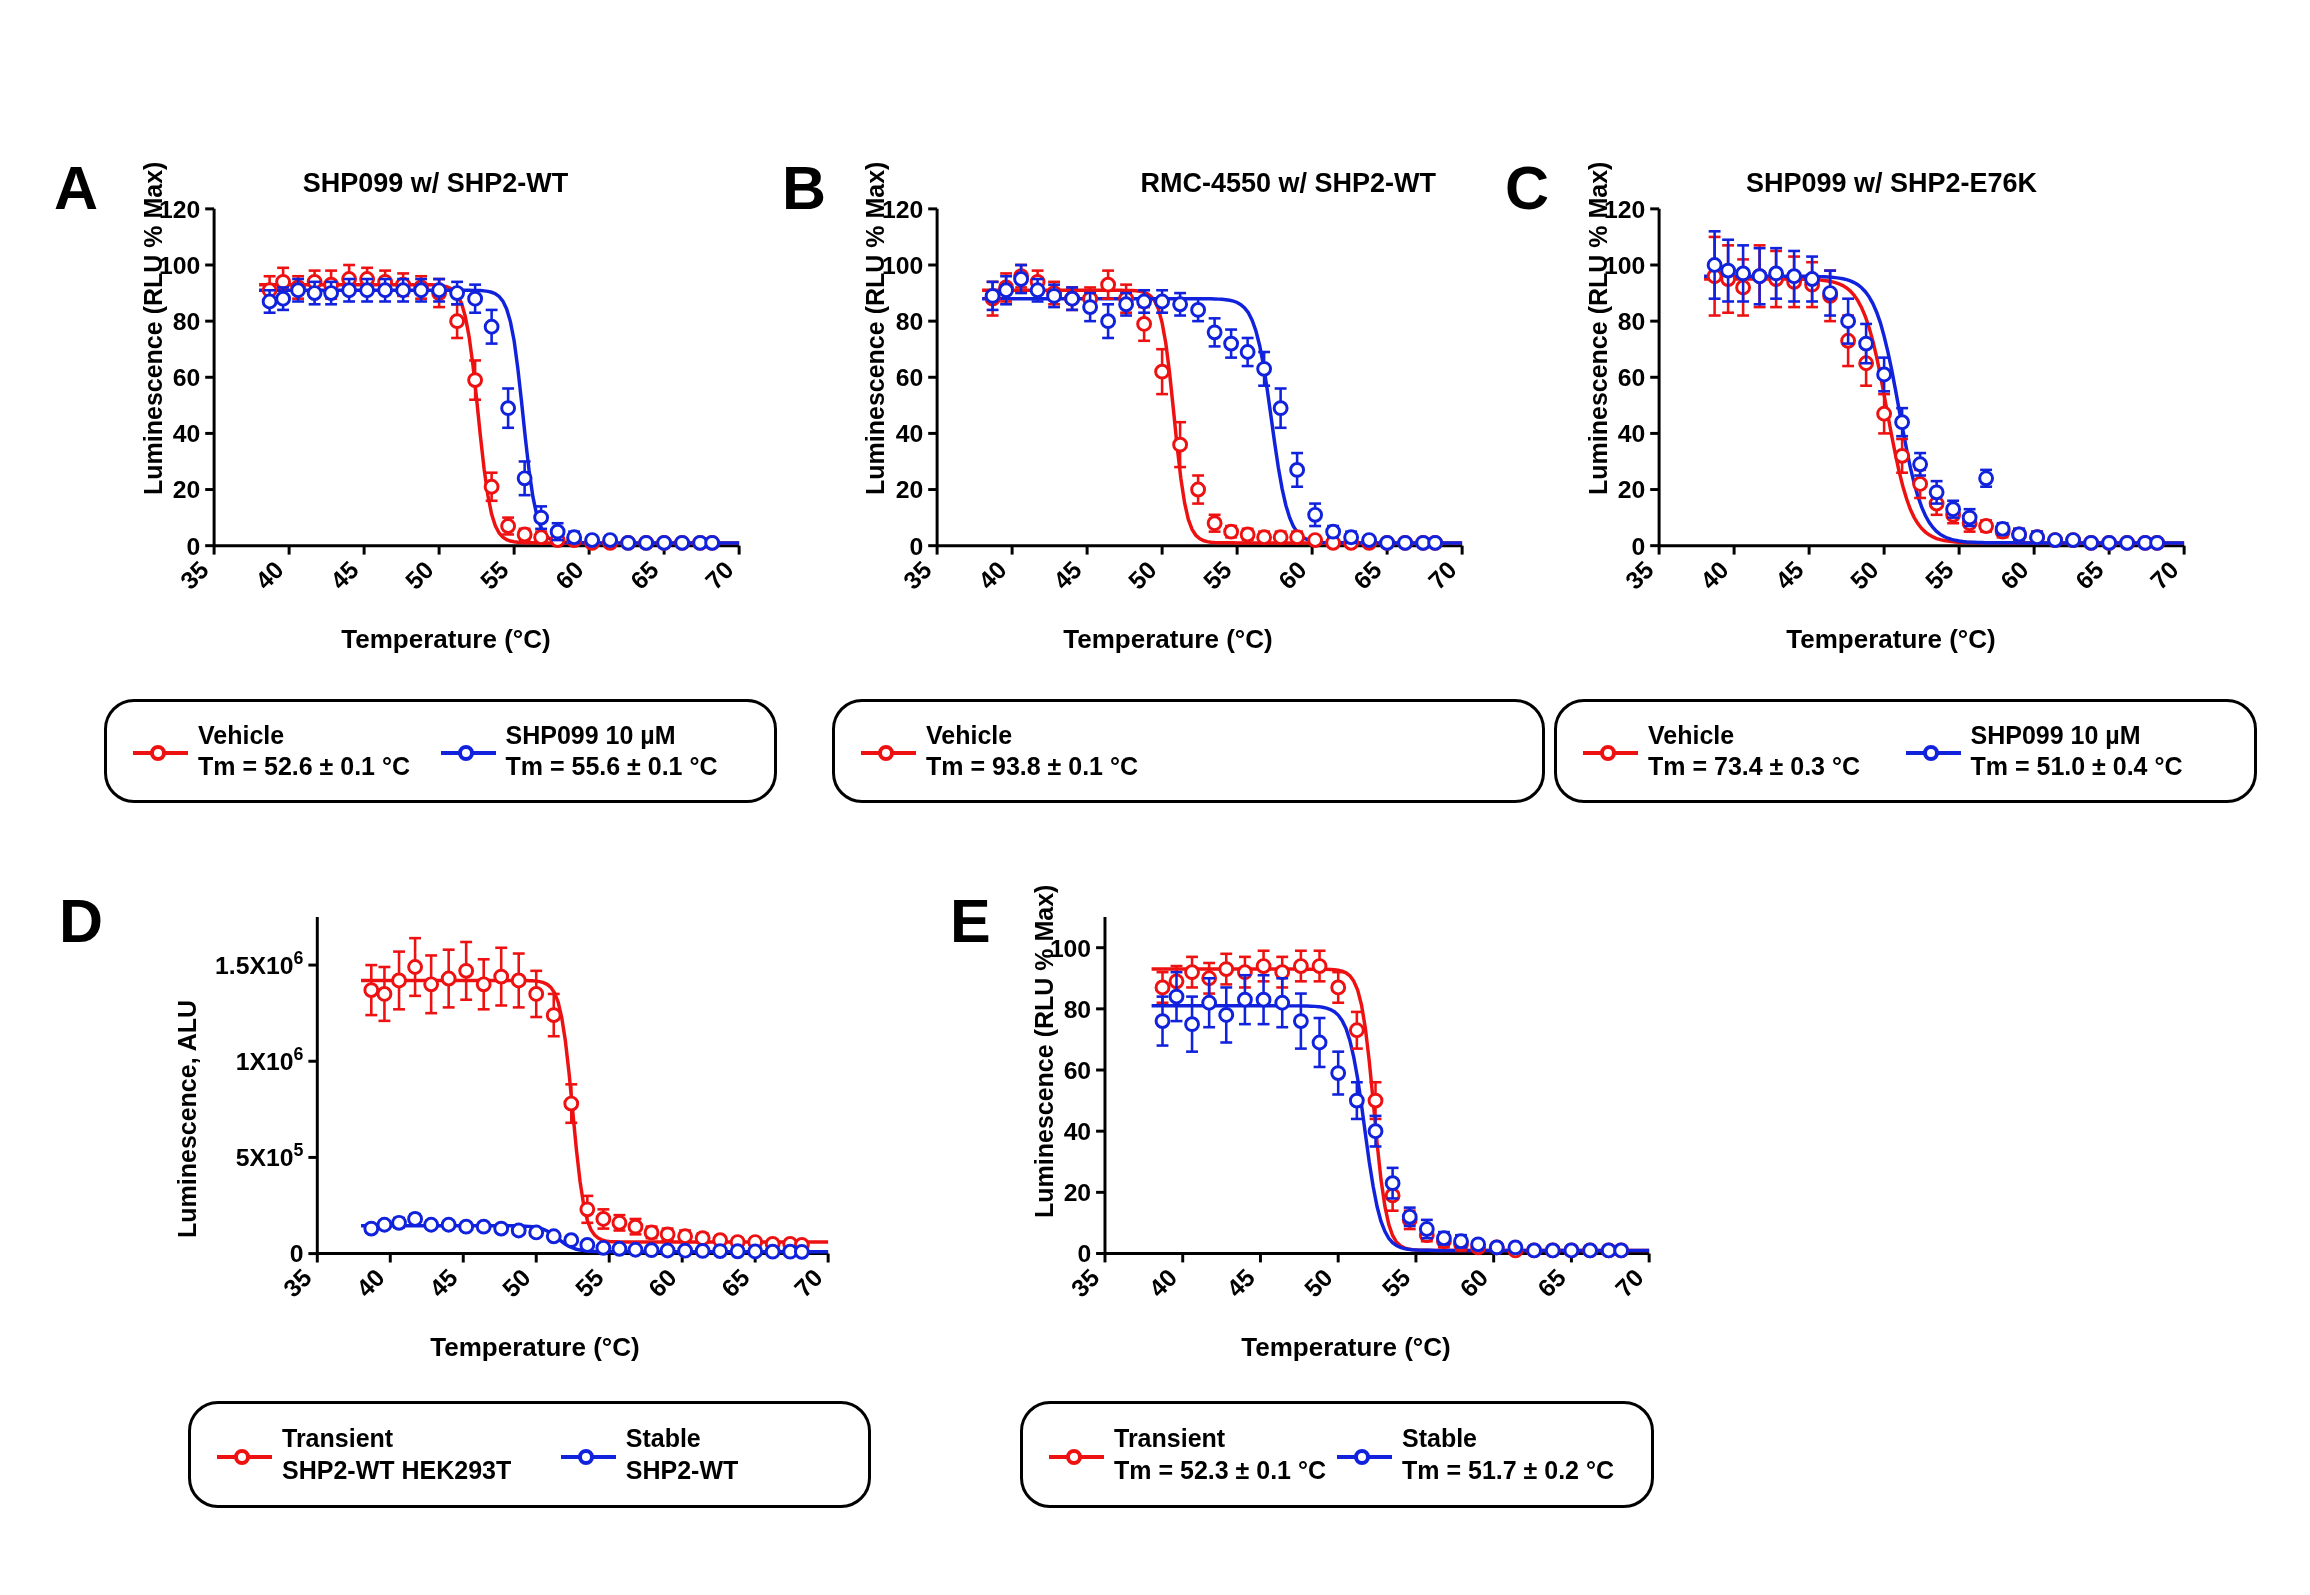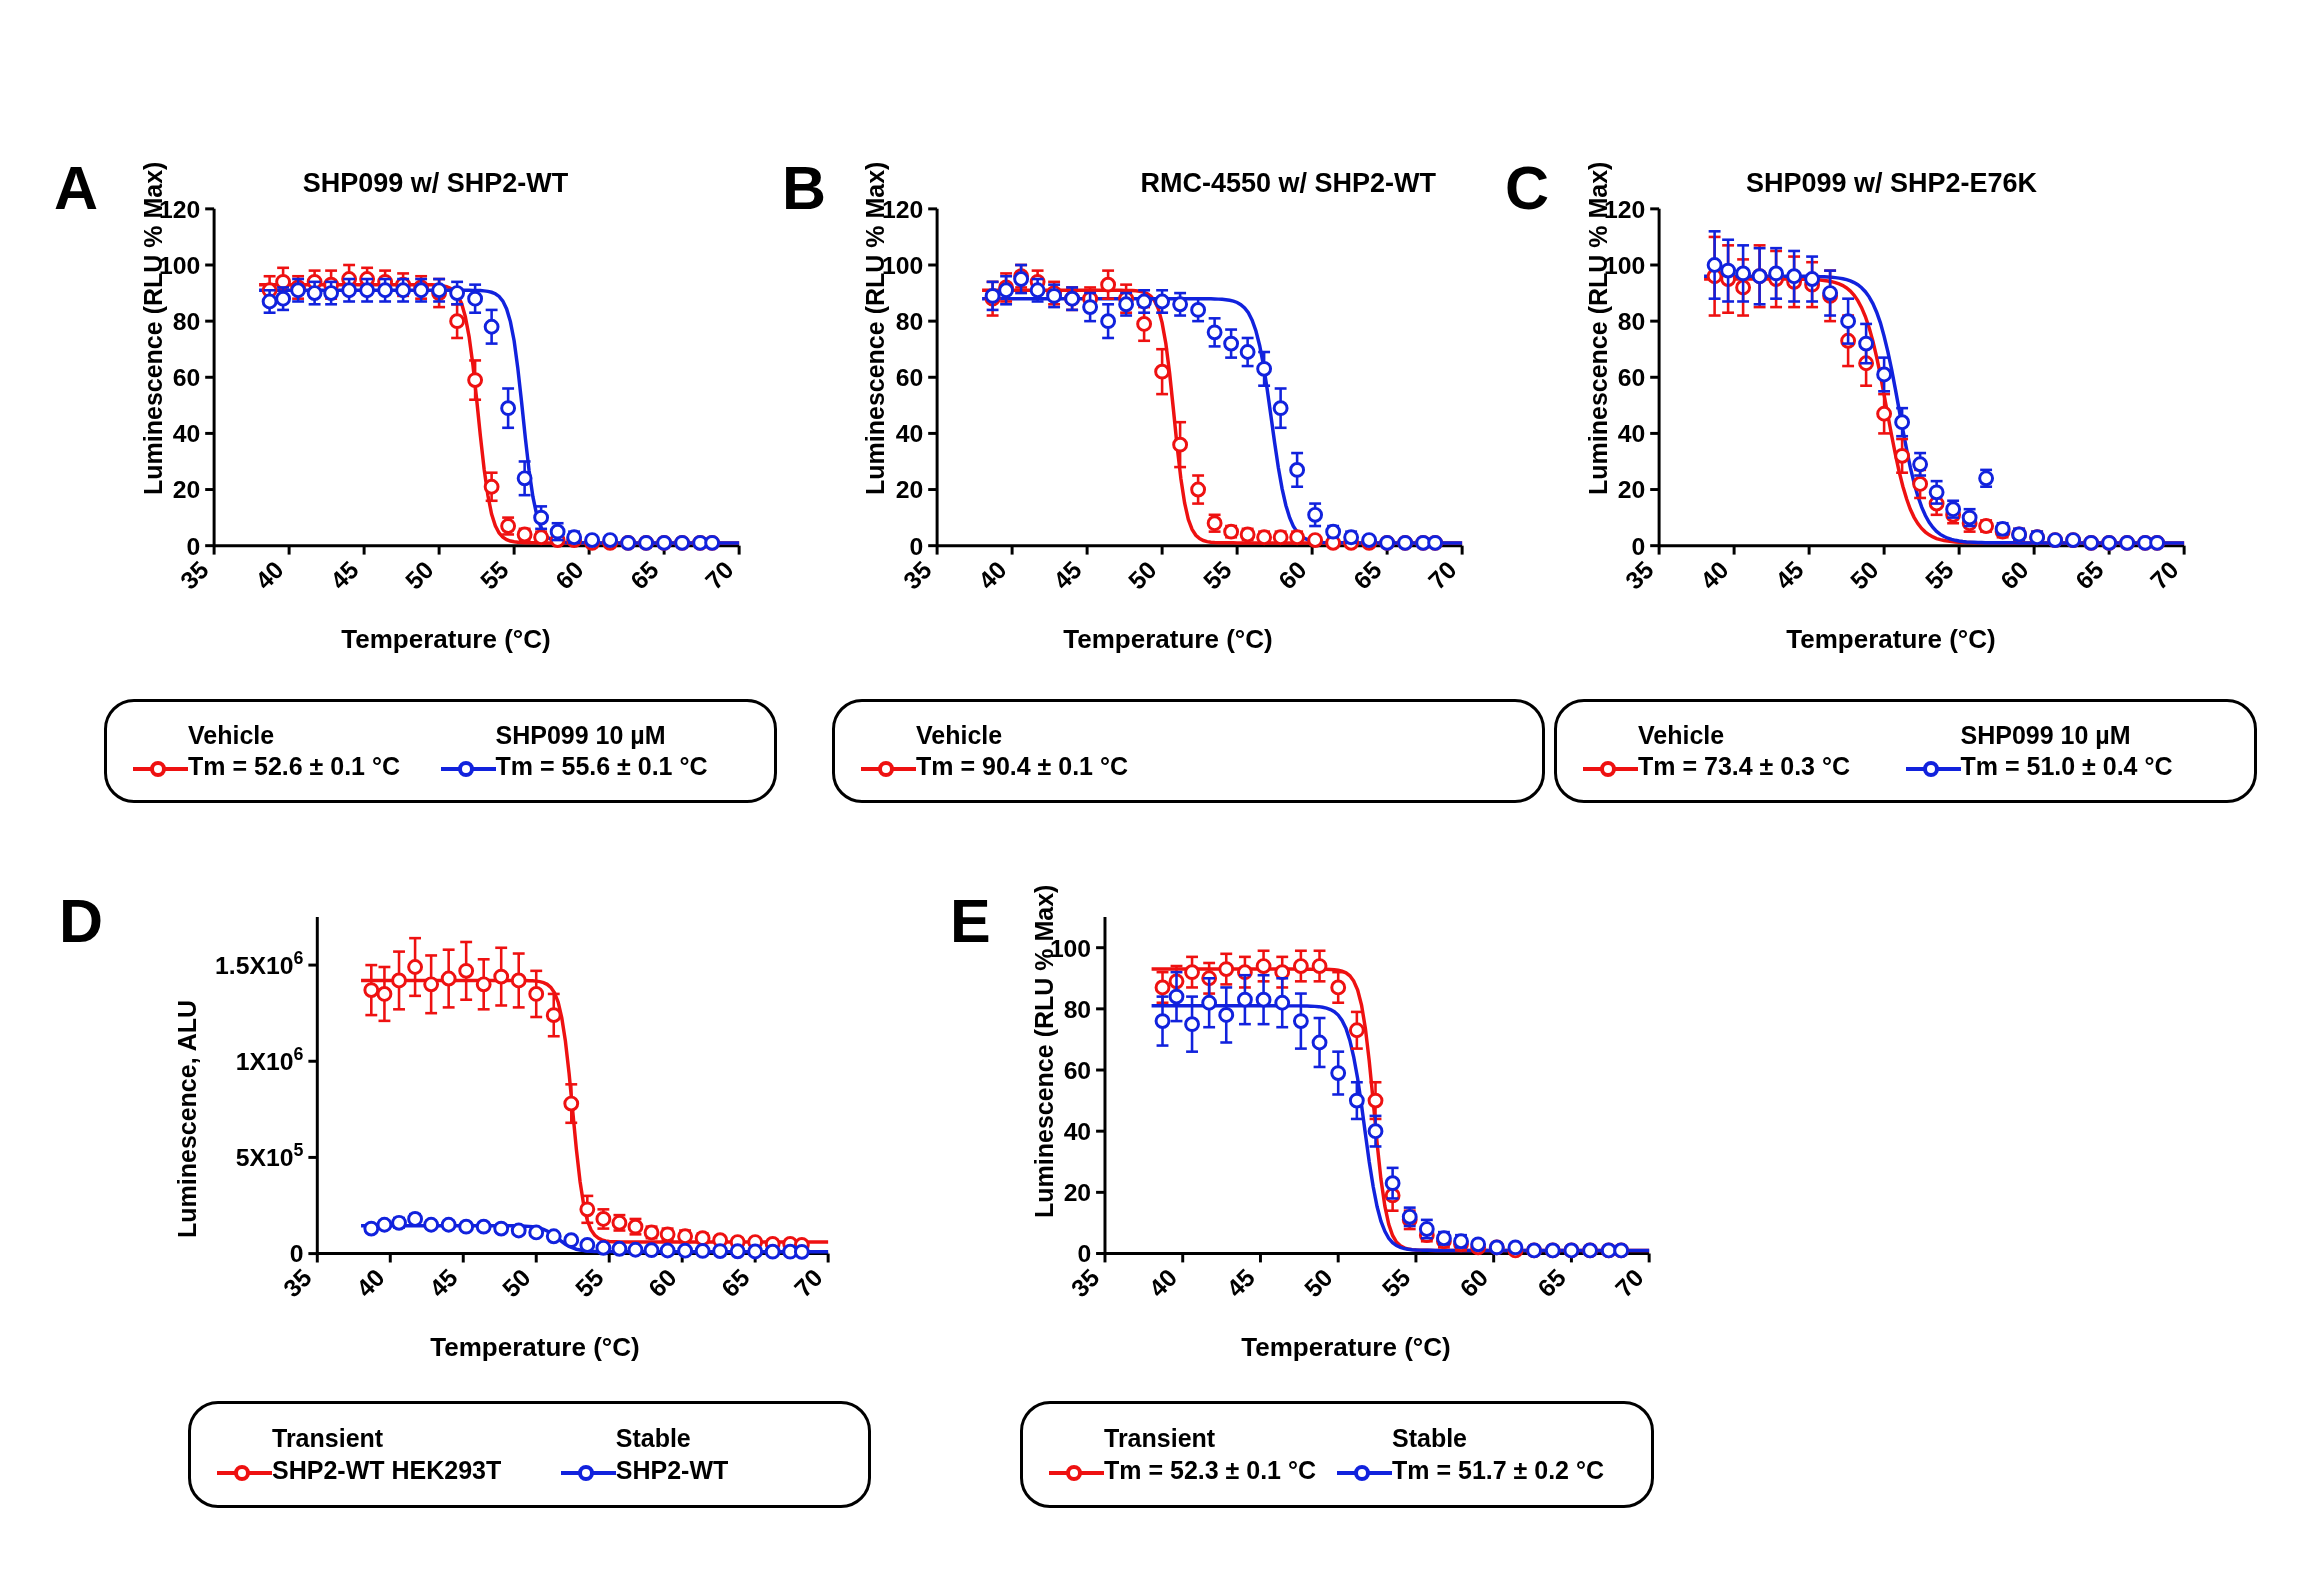--- a/index.html
+++ b/index.html
@@ -8,21 +8,21 @@
 
   .panel{position:absolute;}
   .panel-letter{position:absolute;font-size:61px;font-weight:bold;font-family:"Liberation Sans",sans-serif;line-height:1;}
   .panel-title{position:absolute;font-size:27px;font-weight:bold;text-align:center;white-space:nowrap;}
 
   .plot-wrap{position:absolute;}
   .axis-title-x{position:absolute;font-size:26px;font-weight:bold;text-align:center;white-space:nowrap;}
   .axis-title-y{position:absolute;font-size:25px;font-weight:bold;white-space:nowrap;transform-origin:0 0;transform:rotate(-90deg);}
 
   .legendbox{position:absolute;border:3px solid #000;border-radius:30px;box-sizing:border-box;display:flex;align-items:center;}
-  .legend-col{display:flex;align-items:flex-end;}
+  .legend-col{display:flex;align-items:center;gap:10px;}
   .legend-txt{font-size:25px;font-weight:bold;line-height:1.25;white-space:nowrap;}
   .legend-sym{width:55px;height:26px;position:relative;flex:0 0 auto;margin-top:4px;}
   .legend-sym .ln{position:absolute;top:11px;left:0;width:55px;height:4px;}
   .legend-sym .circ{position:absolute;top:5px;left:17px;width:16px;height:16px;border-radius:50%;background:#fff;box-sizing:border-box;}
 
   svg{display:block;}
   text{font-family:"Liberation Sans",sans-serif;font-weight:bold;}
 </style>
 </head>
 <body>
@@ -574,21 +574,21 @@
     <div class="axis-title-x" style="left:970px;top:624px;width:396px;">Temperature (°C)</div>
 
     <div class="legendbox" style="left:832px;top:699px;width:713px;height:104px;padding:0 26px;">
       <div class="legend-col" style="width:48%;">
         <span class="legend-sym">
           <span class="ln" style="background:#ee1111;"></span>
             <span class="circ" style="border:4px solid #ee1111;"></span>
         </span>
         <span class="legend-txt">
           <span>Vehicle</span><br>
-          <span>Tm = 90.4 ± 0.1 °C</span>
+          <span>Tm = 93.8 ± 0.1 °C</span>
         </span>
       </div>
     </div>
   </div>
 
   <div class="panel">
     <div class="panel-letter" style="left:1505px;top:158px;">C</div>
     <div class="panel-title" style="left:1624px;top:168px;width:535px;">SHP099 w/ SHP2-E76K</div>
     <div class="plot-wrap" style="left:1564px;top:193px;">
       <svg id="svgC" width="634" height="426" viewBox="0 0 640 430">

